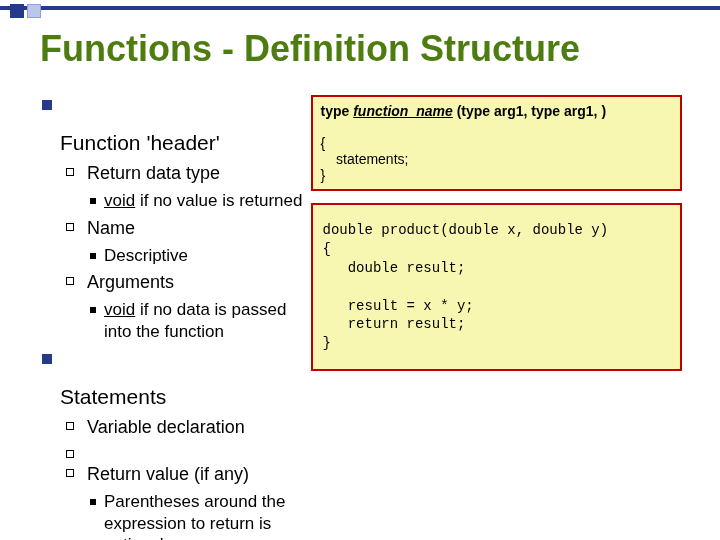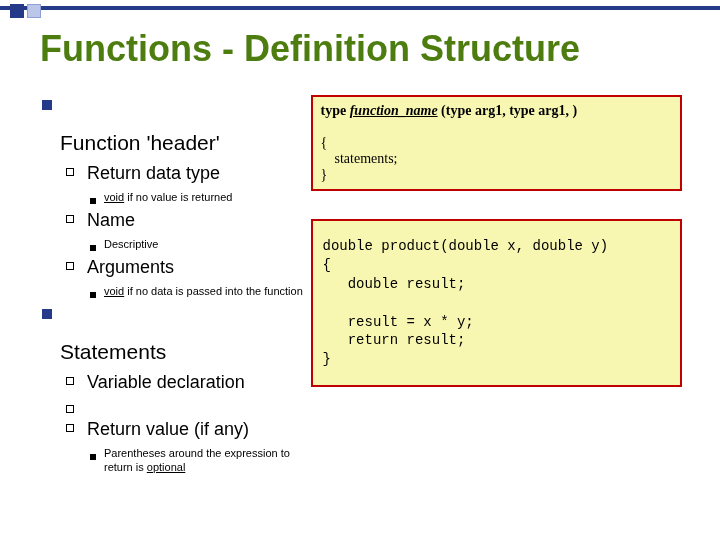--- a/index.html
+++ b/index.html
@@ -59,29 +59,29 @@
     width: 8px; height: 8px;
     border: 1.4px solid #000;
     flex-shrink: 0; margin-top: 6px;
   }
   .tiny-sq {
     width: 6px; height: 6px; background: #000;
     flex-shrink: 0; margin-top: 8px;
   }
   .lv1 { font-size: 21px; margin-top: 35px; }
   .lv2 { margin-left: 24px; font-size: 18px; gap: 13px; }
-  .lv3 { margin-left: 48px; font-size: 11px; }
+  .lv3 { margin-left: 48px; font-size: 17px; }
   .underline { text-decoration: underline; }
   .box {
     border: 2px solid #c00000;
     background: #f8f7b2;
     padding: 6px 8px;
-    font-family: Liberation Serif, serif;
+    font-family: Liberation Sans, sans-serif;
     font-size: 14px;
-    margin-bottom: 28px;
+    margin-bottom: 12px;
     white-space: pre;
   }
   .box .fn { font-style: italic; font-weight: bold; text-decoration: underline; }
   .box .bold { font-weight: bold; }
   .box2 {
     border: 2px solid #c00000;
     background: #f8f7b2;
     padding: 16px 10px;
     font-family: "Courier New", monospace;
     font-size: 14px;

